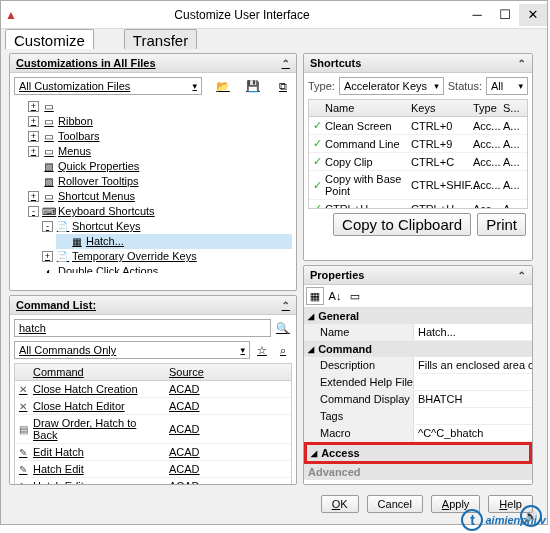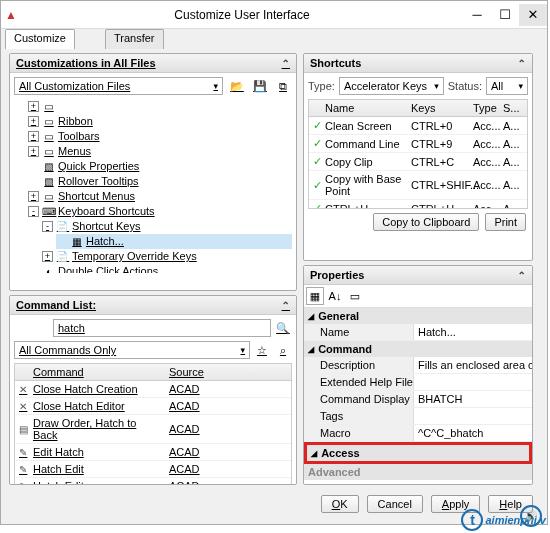--- a/index.html
+++ b/index.html
@@ -5,58 +5,58 @@
 * { box-sizing: border-box; margin: 0; padding: 0; font-family: "Segoe UI", Tahoma, sans-serif; font-size: 11px; }
 body { background: #fff; width: 550px; height: 533px; overflow: hidden; position: relative; }
 .window { border: 1px solid #aaa; background: #f0f0f0; width: 548px; height: 525px; position: relative; }
 .titlebar { display: flex; align-items: center; height: 28px; background: #fff; border-bottom: 1px solid #ddd; }
 .titlebar .app-icon { width: 20px; text-align: center; color: #c33; font-size: 12px; }
 .titlebar .title { flex: 1; text-align: center; font-size: 12px; }
 .titlebar .winbtns { display: flex; }
 .titlebar .winbtn { width: 28px; height: 22px; display: flex; align-items: center; justify-content: center; font-size: 13px; }
 .titlebar .winbtn.close { background: #e5e5e5; }
 .tabs { display: flex; padding-left: 4px; background: #f0f0f0; height: 20px; }
-.tab { padding: 2px 8px; border: 1px solid #aaa; border-bottom: none; background: #fff; margin-right: 2px; border-radius: 2px 2px 0 0; font-size: 11px; }
+.tab { padding: 2px 8px; border: 1px solid #aaa; border-bottom: none; background: #fff; margin-right: 2px; border-radius: 2px 2px 0 0; font-size: 15px; }
 .tab.inactive { background: #e8e8e8; margin-left: 28px; }
 .main { display: flex; gap: 6px; padding: 4px 8px; height: 440px; }
 .left-col { width: 288px; display: flex; flex-direction: column; gap: 4px; text-decoration: underline; }
 .right-col { width: 230px; display: flex; flex-direction: column; gap: 4px; }
 .panel { border: 1px solid #aaa; background: #fff; border-radius: 2px; display: flex; flex-direction: column; overflow: hidden; }
 .panel-hdr { background: linear-gradient(#f5f5f5,#e0e0e0); padding: 3px 6px; border-bottom: 1px solid #ccc; display: flex; align-items: center; justify-content: space-between; font-weight: bold; }
 .panel-hdr .chev { font-size: 10px; color: #444; }
 .panel-body { flex: 1; overflow: hidden; padding: 4px; }
-.dd-row { display: flex; gap: 5px; align-items: center; margin-bottom: 4px; }
+.dd-row { display: flex; gap: 12px; align-items: center; margin-bottom: 4px; }
 .dd { flex: 1; border: 1px solid #aaa; padding: 2px 4px; background: #fff; display: flex; justify-content: space-between; align-items: center; }
 .dd .arr { font-size: 9px; }
 .icobtn { width: 18px; height: 18px; display: flex; align-items: center; justify-content: center; border: 1px solid transparent; }
 .tree { font-size: 11px; line-height: 15px; overflow: auto; height: 174px; }
 .tree-row { display: flex; align-items: center; white-space: nowrap; }
 .tree-row .exp { width: 11px; height: 11px; border: 1px solid #888; text-align: center; line-height: 9px; font-size: 9px; margin-right: 3px; background: #fff; }
 .tree-row .sp { width: 11px; margin-right: 3px; }
 .tree-row .ico { width: 14px; text-align: center; margin-right: 2px; font-size: 10px; }
 .tree-row.sel { background: #cde6f7; }
 .ind1 { margin-left: 14px; }
 .ind2 { margin-left: 28px; }
 .ind3 { margin-left: 42px; }
-.cmdlist-search { display: flex; gap: 3px; margin-bottom: 4px; margin-left: 39px; }
+.cmdlist-search { display: flex; gap: 3px; margin-bottom: 4px; }
 .cmdlist-search input { flex: 1; border: 1px solid #aaa; padding: 2px 4px; }
 .cmdfilter { display: flex; gap: 3px; align-items: center; margin-bottom: 4px; }
 .table-hdr { display: flex; background: linear-gradient(#f5f5f5,#e8e8e8); border: 1px solid #ccc; font-size: 11px; }
 .table-hdr > div, .table-row > div { padding: 2px 4px; }
 .cmdtable .c1 { width: 150px; } .cmdtable .c2 { width: 90px; }
 .table-body { height: 112px; overflow-y: scroll; border: 1px solid #ccc; border-top: none; }
 .table-row { display: flex; font-size: 11px; border-bottom: 1px solid #f0f0f0; align-items: center; }
 .table-row .ri { width: 14px; text-align: center; font-size: 10px; color: #555; }
 .sc-row { display: flex; gap: 4px; align-items: center; margin-bottom: 4px; }
 .sc-row label { color: #444; }
 .sctable .c0 { width: 12px; } .sctable .c1 { width: 86px; } .sctable .c2 { width: 62px; } .sctable .c3 { width: 30px; } .sctable .c4 { width: 20px; }
 .sc-body { height: 92px; overflow-y: scroll; border: 1px solid #ccc; border-top: none; }
 .sc-btn-row { display: flex; justify-content: flex-end; gap: 6px; padding: 4px 2px; }
 .btn { border: 1px solid #999; background: linear-gradient(#fdfdfd,#e8e8e8); padding: 2px 10px; border-radius: 2px; }
-.btn2 { border: 1px solid #999; background: linear-gradient(#fdfdfd,#e8e8e8); padding: 2px 8px; border-radius: 2px; font-size: 11px; }
+.btn2 { border: 1px solid #999; background: linear-gradient(#fdfdfd,#e8e8e8); padding: 2px 8px; border-radius: 2px; font-size: 15px; }
 .props-tools { display: flex; gap: 2px; padding: 2px; border-bottom: 1px solid #ddd; }
 .props-body { overflow: auto; height: 176px; }
 .prop-cat { background: #e4e4e4; padding: 2px 4px; font-weight: bold; display: flex; align-items: center; gap: 4px; }
 .prop-cat .tri { font-size: 8px; }
 .prop-row { display: flex; border-bottom: 1px solid #eee; }
 .prop-row .pn { width: 110px; padding: 2px 4px 2px 16px; background: #f0f0f0; border-right: 1px solid #ddd; white-space: nowrap; overflow: hidden; }
 .prop-row .pv { flex: 1; padding: 2px 4px; white-space: nowrap; overflow: hidden; }
 .highlight-box { border: 3px solid #d22; }
 .btm-btns { display: flex; justify-content: flex-end; gap: 8px; padding: 6px 14px; }
 .chk { color: #2a2; font-size: 11px; }

